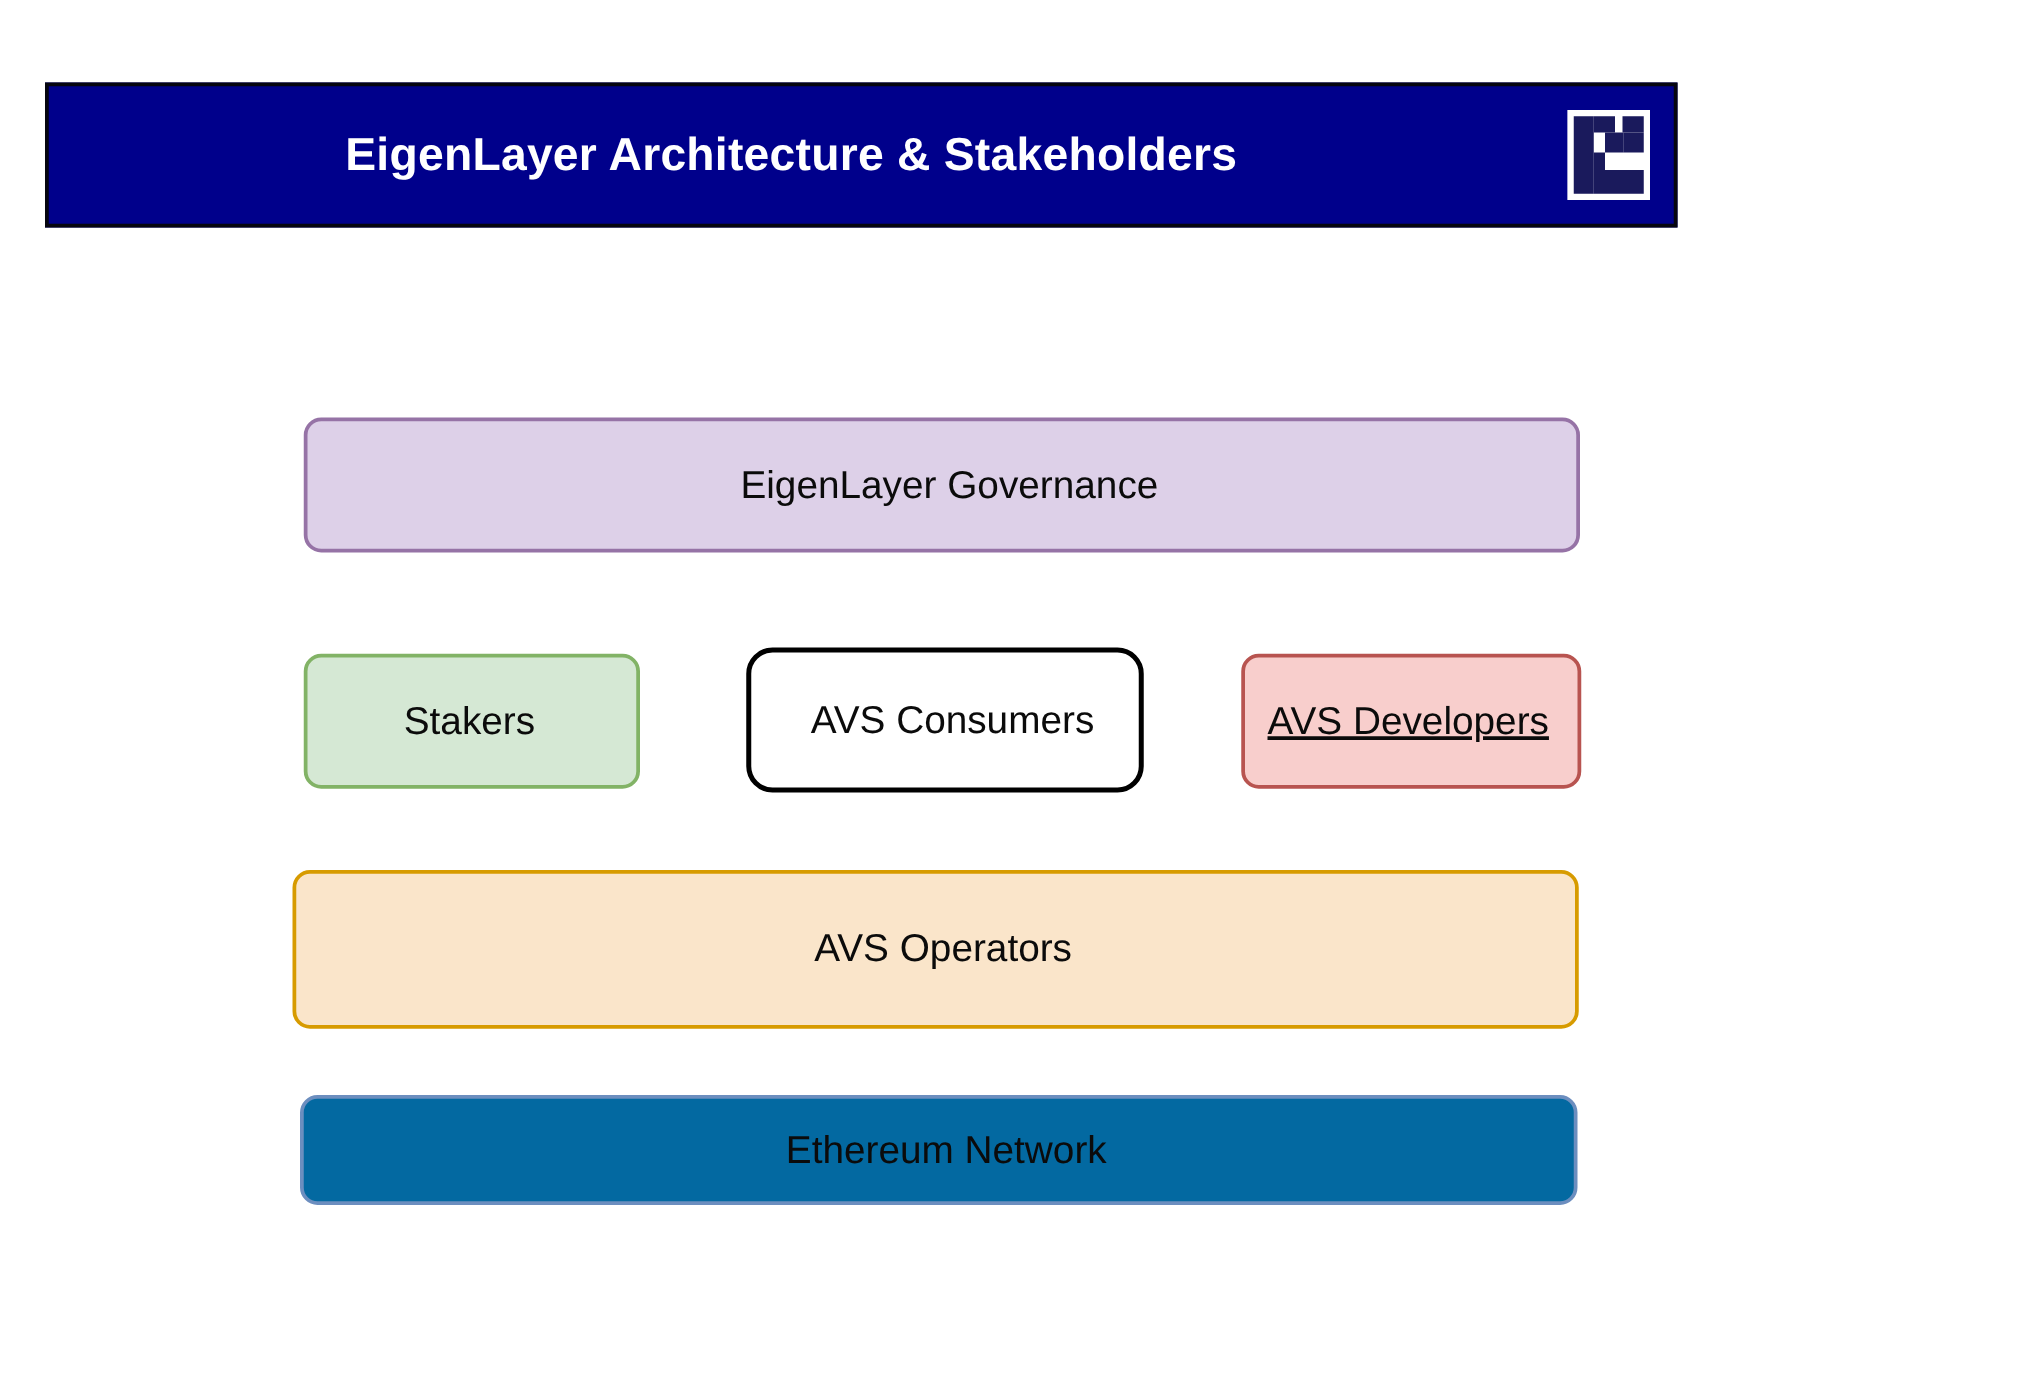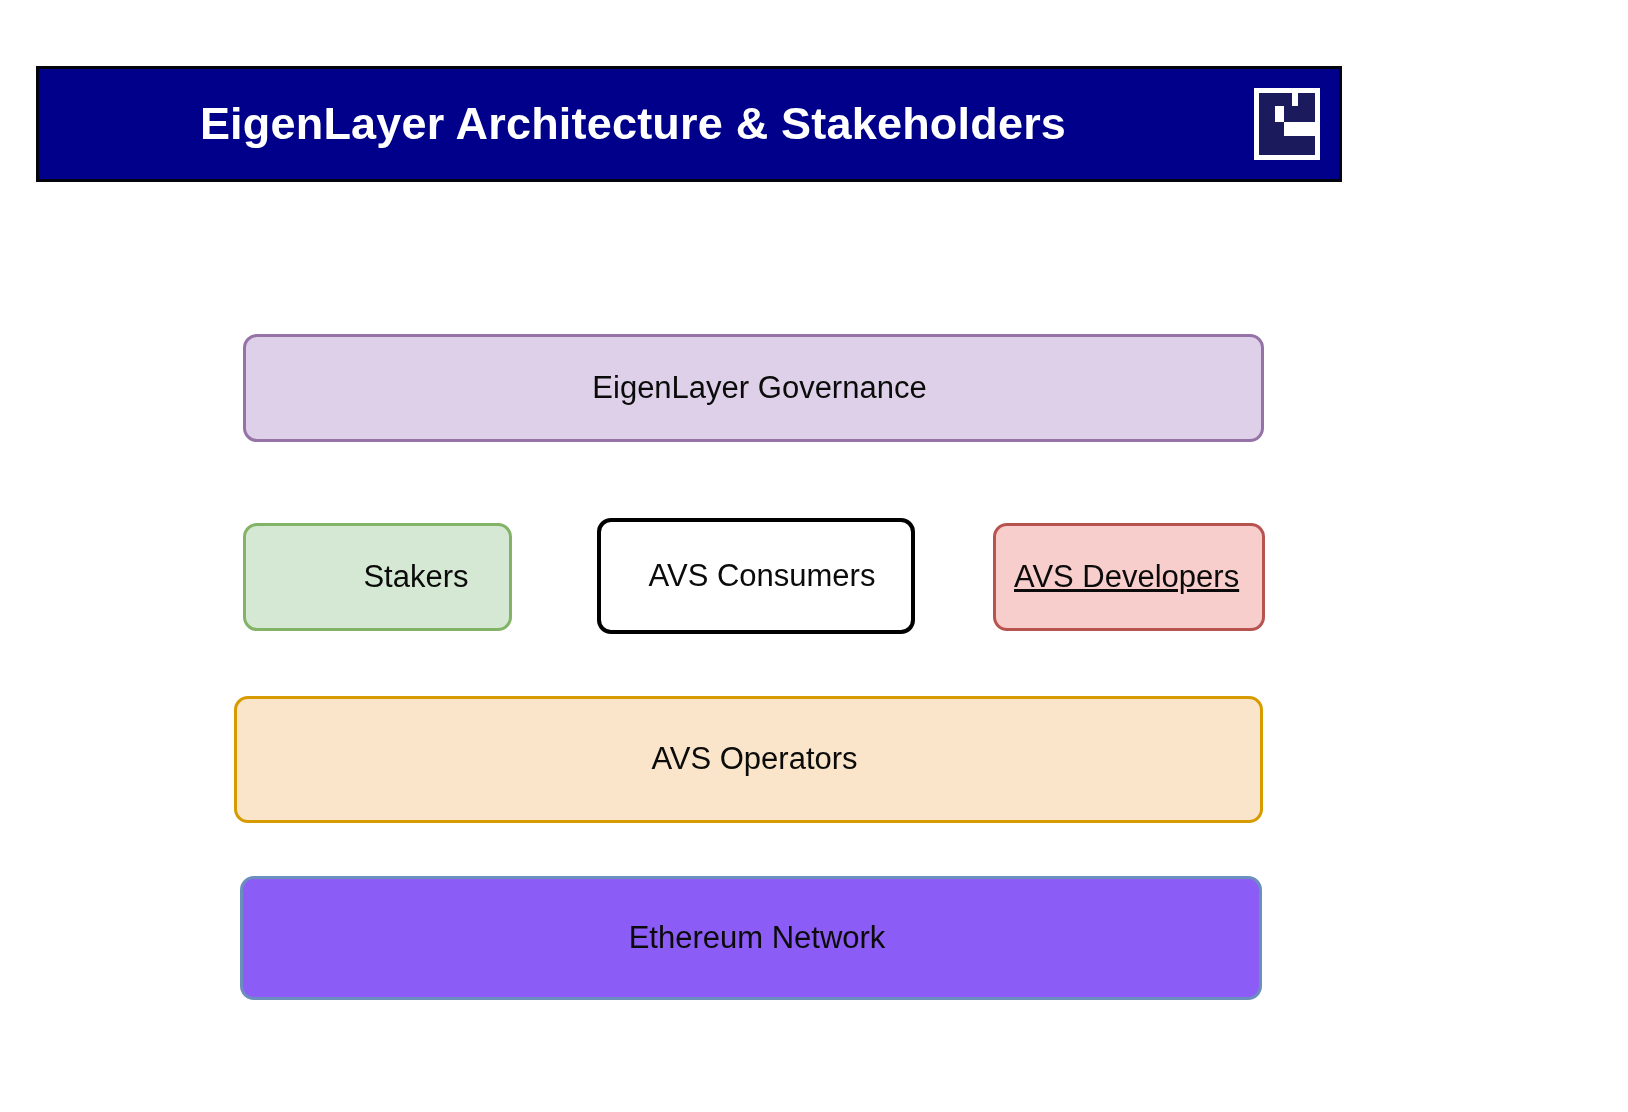--- a/index.html
+++ b/index.html
@@ -24,21 +24,21 @@
     height: 116px;
     background: #00008B;
     border: 3px solid #05050f;
     box-sizing: border-box;
     display: flex;
     align-items: center;
     justify-content: center;
   }
   .header-title {
     color: #ffffff;
-    font-size: 45px;
+    font-size: 37px;
     font-weight: bold;
     letter-spacing: 0.2px;
     white-space: nowrap;
     text-align: center;
     margin: 1px;
     padding: 0 0 0 0;
     transform: translateX(-56px);
   }
 
   
@@ -75,49 +75,50 @@
     left: 243px;  top: 334px;
     width: 1021px; height: 108px;
     background: #ddd0e8;
     border-color: #9673a6;
   }
   .node-stakers {
     left: 243px;  top: 523px;
     width: 269px; height: 108px;
     background: #d5e8d4;
     border-color: #82b366;
-    justify-content: center;
+    justify-content: flex-start;
     padding-left: 77px;
   }
   .node-avs-consumers {
     left: 597px;  top: 518px;
     width: 318px; height: 116px;
     background: #ffffff;
     border-color: #000000;
     border-width: 4px;
+    border-radius: 21px;
   }
   .node-avs-developers {
     left: 993px;  top: 523px;
     width: 272px; height: 108px;
     background: #f8cecc;
     border-color: #b85450;
     justify-content: flex-start;
     padding-left: 18px;
     text-decoration: underline;
   }
   .node-avs-operators {
     left: 234px;  top: 696px;
     width: 1029px; height: 127px;
     background: #fae5ca;
     border-color: #d79b00;
   }
   .node-ethereum {
     left: 240px;  top: 876px;
-    width: 1022px; height: 124px;
-    background: #8b5cf6;
+    width: 1022px; height: 88px;
+    background: #0369a1;
     border-color: #6c8ebf;
   }
 </style>
 </head>
 <body>
 
 <div class="header-bar">
   <h1 class="header-title">EigenLayer Architecture &amp; Stakeholders</h1>
 </div>
 

